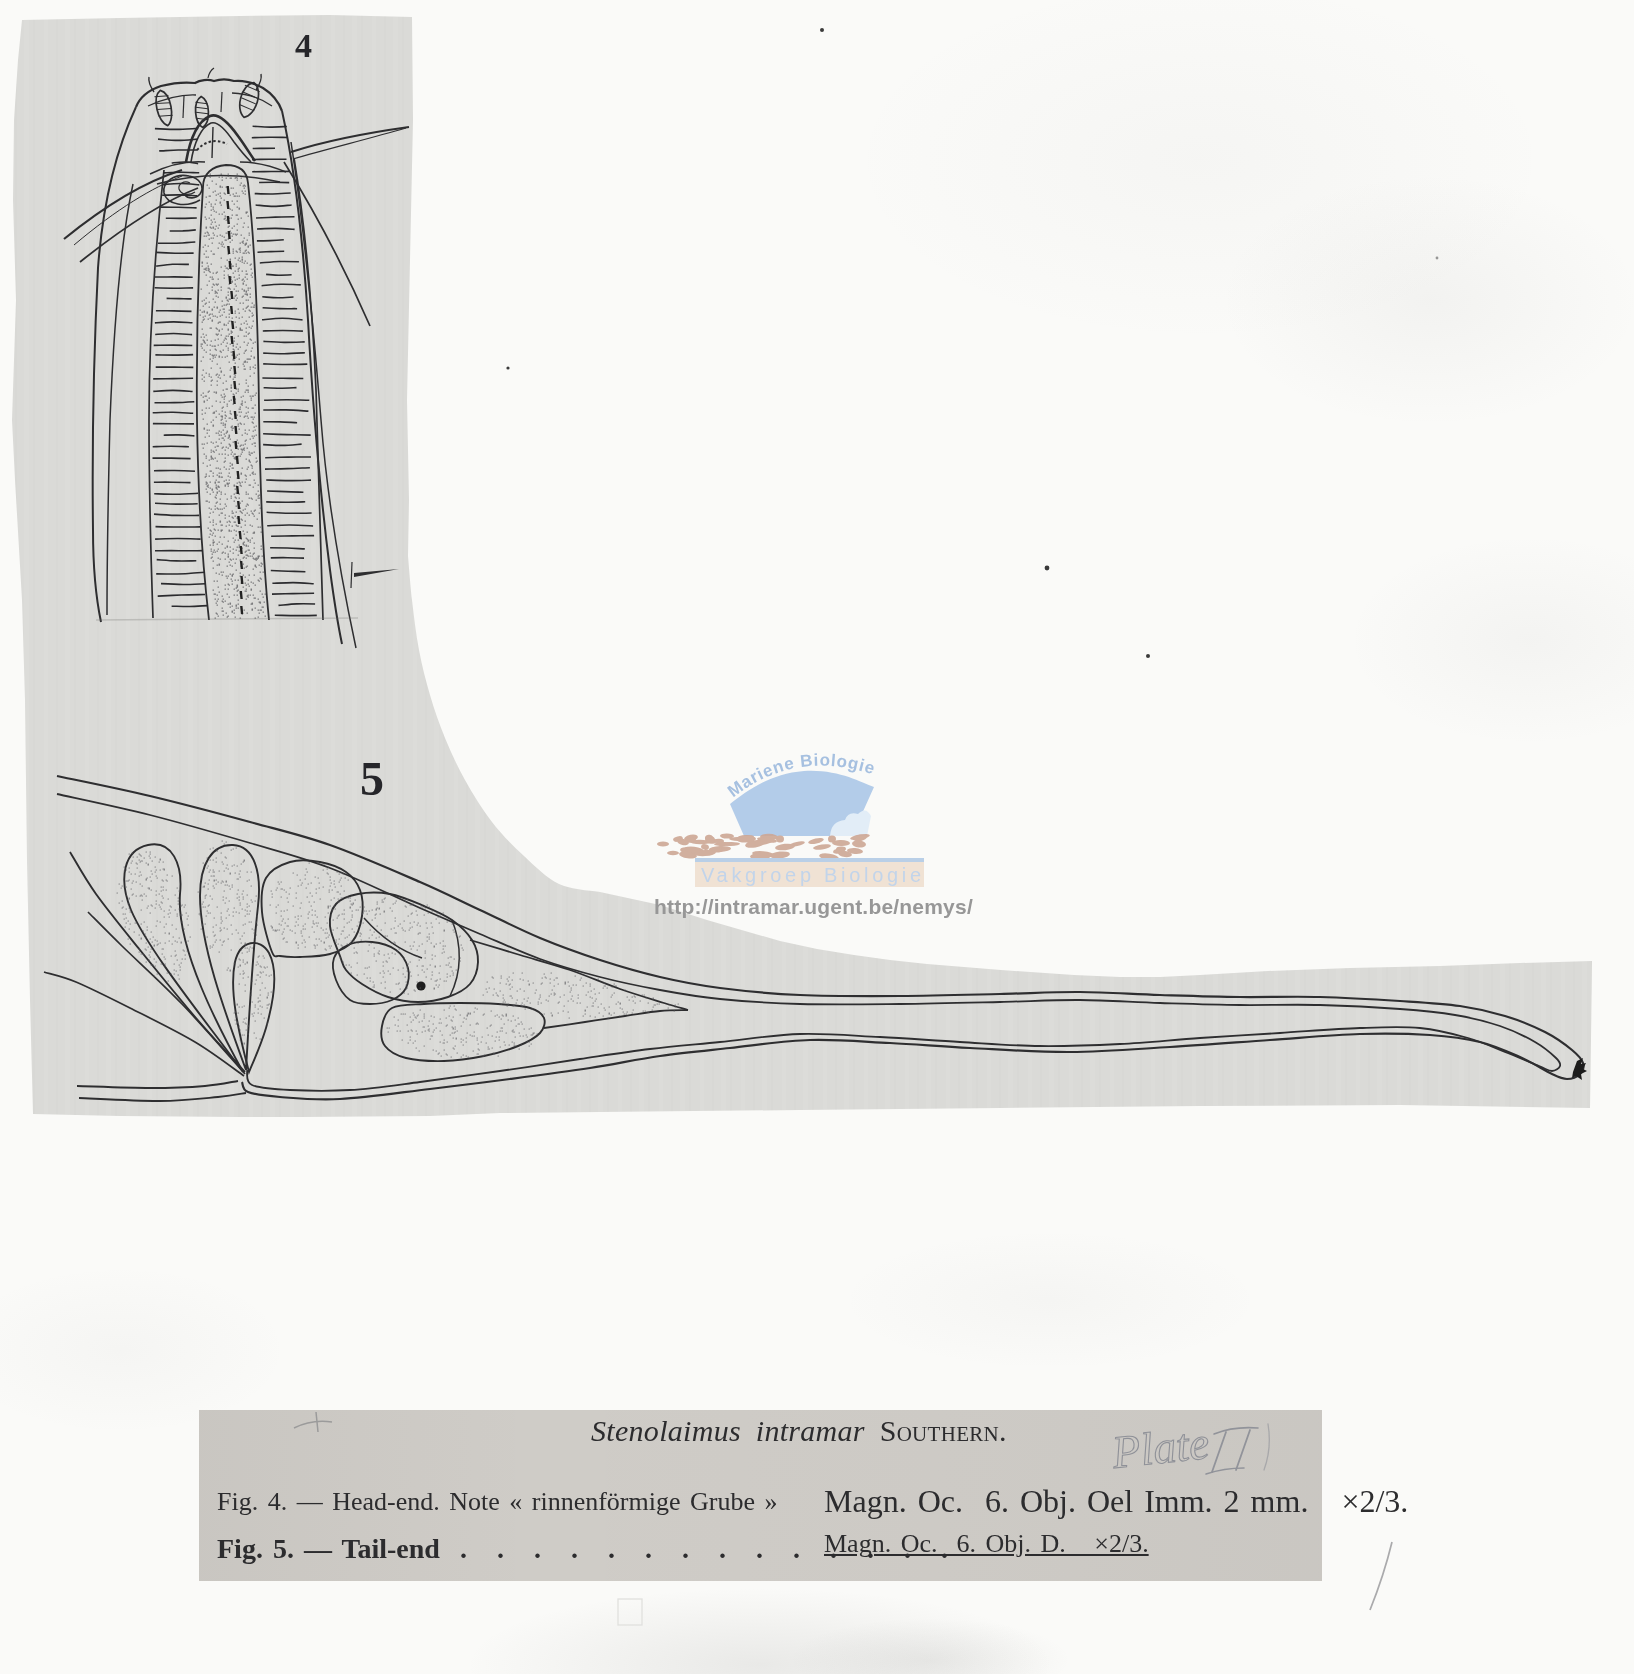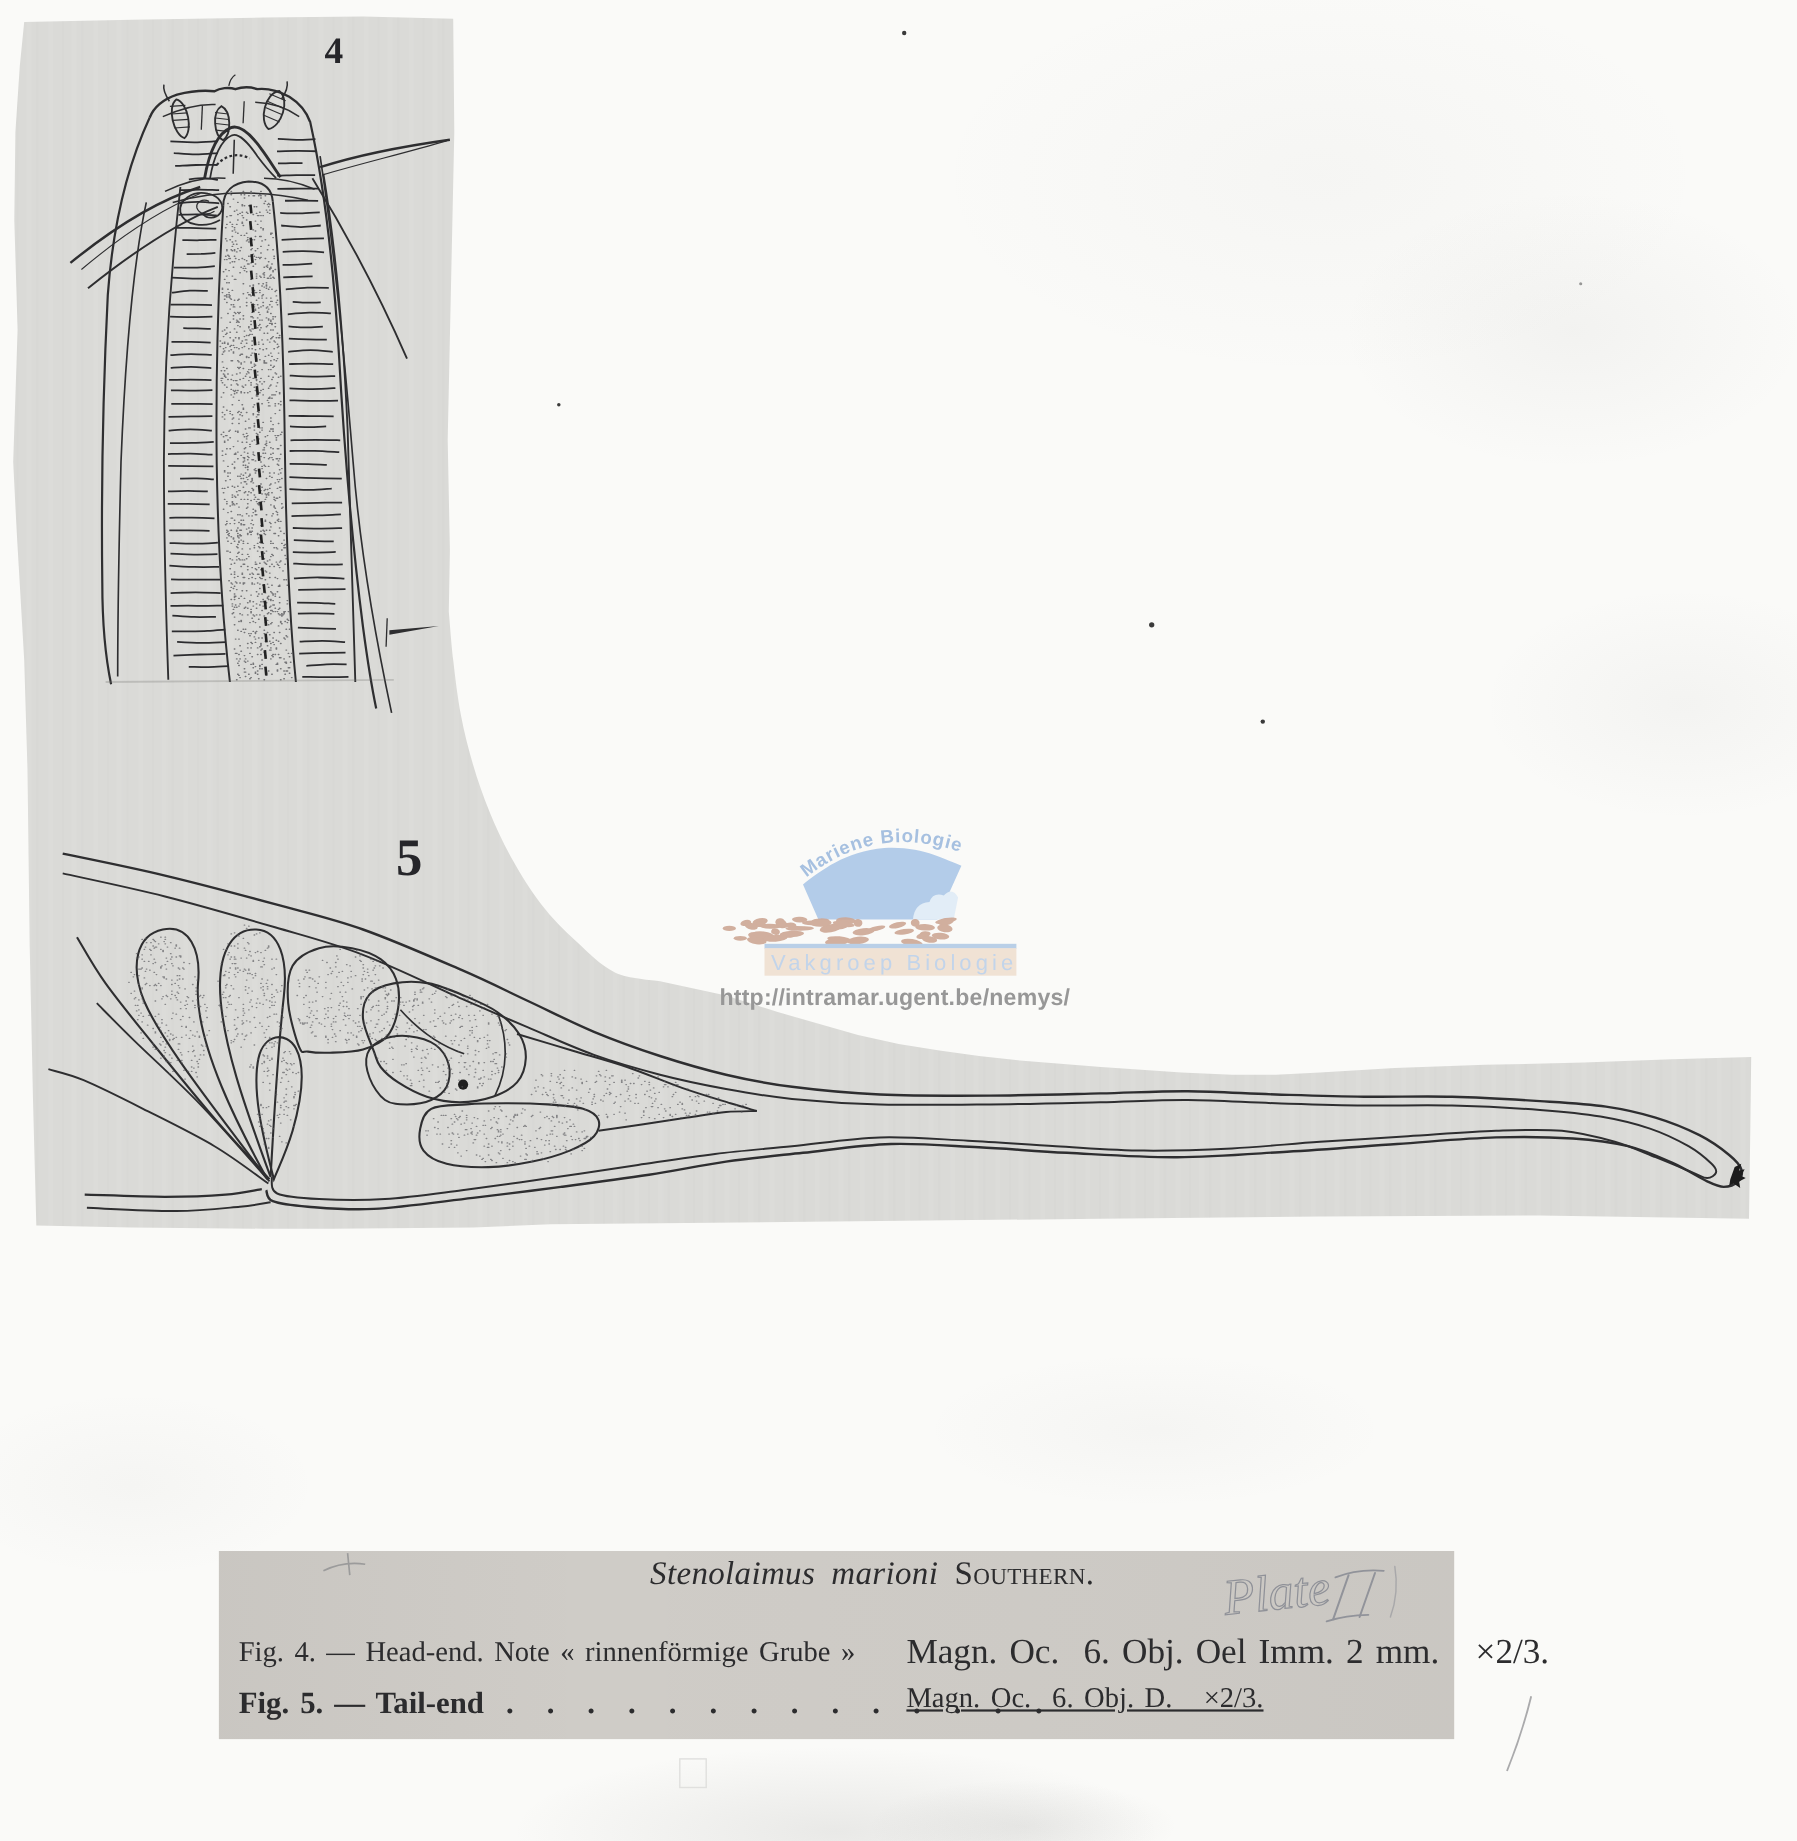--- a/index.html
+++ b/index.html
@@ -466,21 +466,21 @@
 
 <g stroke="#aaaaac" fill="none" stroke-width="1.7">
         <path d="M1392,1542 Q1384,1575 1370,1610"></path>
       </g>
 
 <g fill="none" stroke="#e0e0de" stroke-width="1.3">
         <rect x="618" y="1599" width="24" height="26"></rect>
       </g>
 </svg>
 
-<div class="cap" style="left:591px;top:1414px;font-size:30px;word-spacing:7px;letter-spacing:.3px;"><i>Stenolaimus marioni</i> <span style="font-variant:small-caps;margin-top:38px;">Southern.</span></div>
+<div class="cap" style="left:591px;top:1414px;font-size:30px;word-spacing:7px;letter-spacing:.3px;"><i>Stenolaimus intramar</i> <span style="font-variant:small-caps;margin-top:38px;">Southern.</span></div>
 
 <div class="cap" style="left:217px;top:1487px;font-size:26px;word-spacing:3px;text-align:right;">Fig. 4. — Head-end. Note «&nbsp;rinnenförmige Grube&nbsp;»</div>
 
 <div class="cap" style="left:824px;top:1483px;font-size:32px;word-spacing:3px;text-align:center;">Magn. Oc.&nbsp;&nbsp;6. Obj. Oel Imm. 2 mm.&nbsp;&nbsp;&nbsp;×2/3.</div>
 
 <div class="cap" style="left:217px;top:1533px;font-size:28px;word-spacing:3px;font-weight:bold;">Fig. 5. — Tail-end&nbsp;&nbsp;.&nbsp;&nbsp;&nbsp;.&nbsp;&nbsp;&nbsp;.&nbsp;&nbsp;&nbsp;.&nbsp;&nbsp;&nbsp;.&nbsp;&nbsp;&nbsp;.&nbsp;&nbsp;&nbsp;.&nbsp;&nbsp;&nbsp;.&nbsp;&nbsp;&nbsp;.&nbsp;&nbsp;&nbsp;.&nbsp;&nbsp;&nbsp;.&nbsp;&nbsp;&nbsp;.&nbsp;&nbsp;&nbsp;.&nbsp;&nbsp;&nbsp;.</div>
 
 <div class="cap" style="left:824px;top:1529px;font-size:26px;word-spacing:3px;text-decoration:underline;">Magn. Oc.&nbsp;&nbsp;6. Obj. D.&nbsp;&nbsp;&nbsp;×2/3.</div>
 </div>
 

